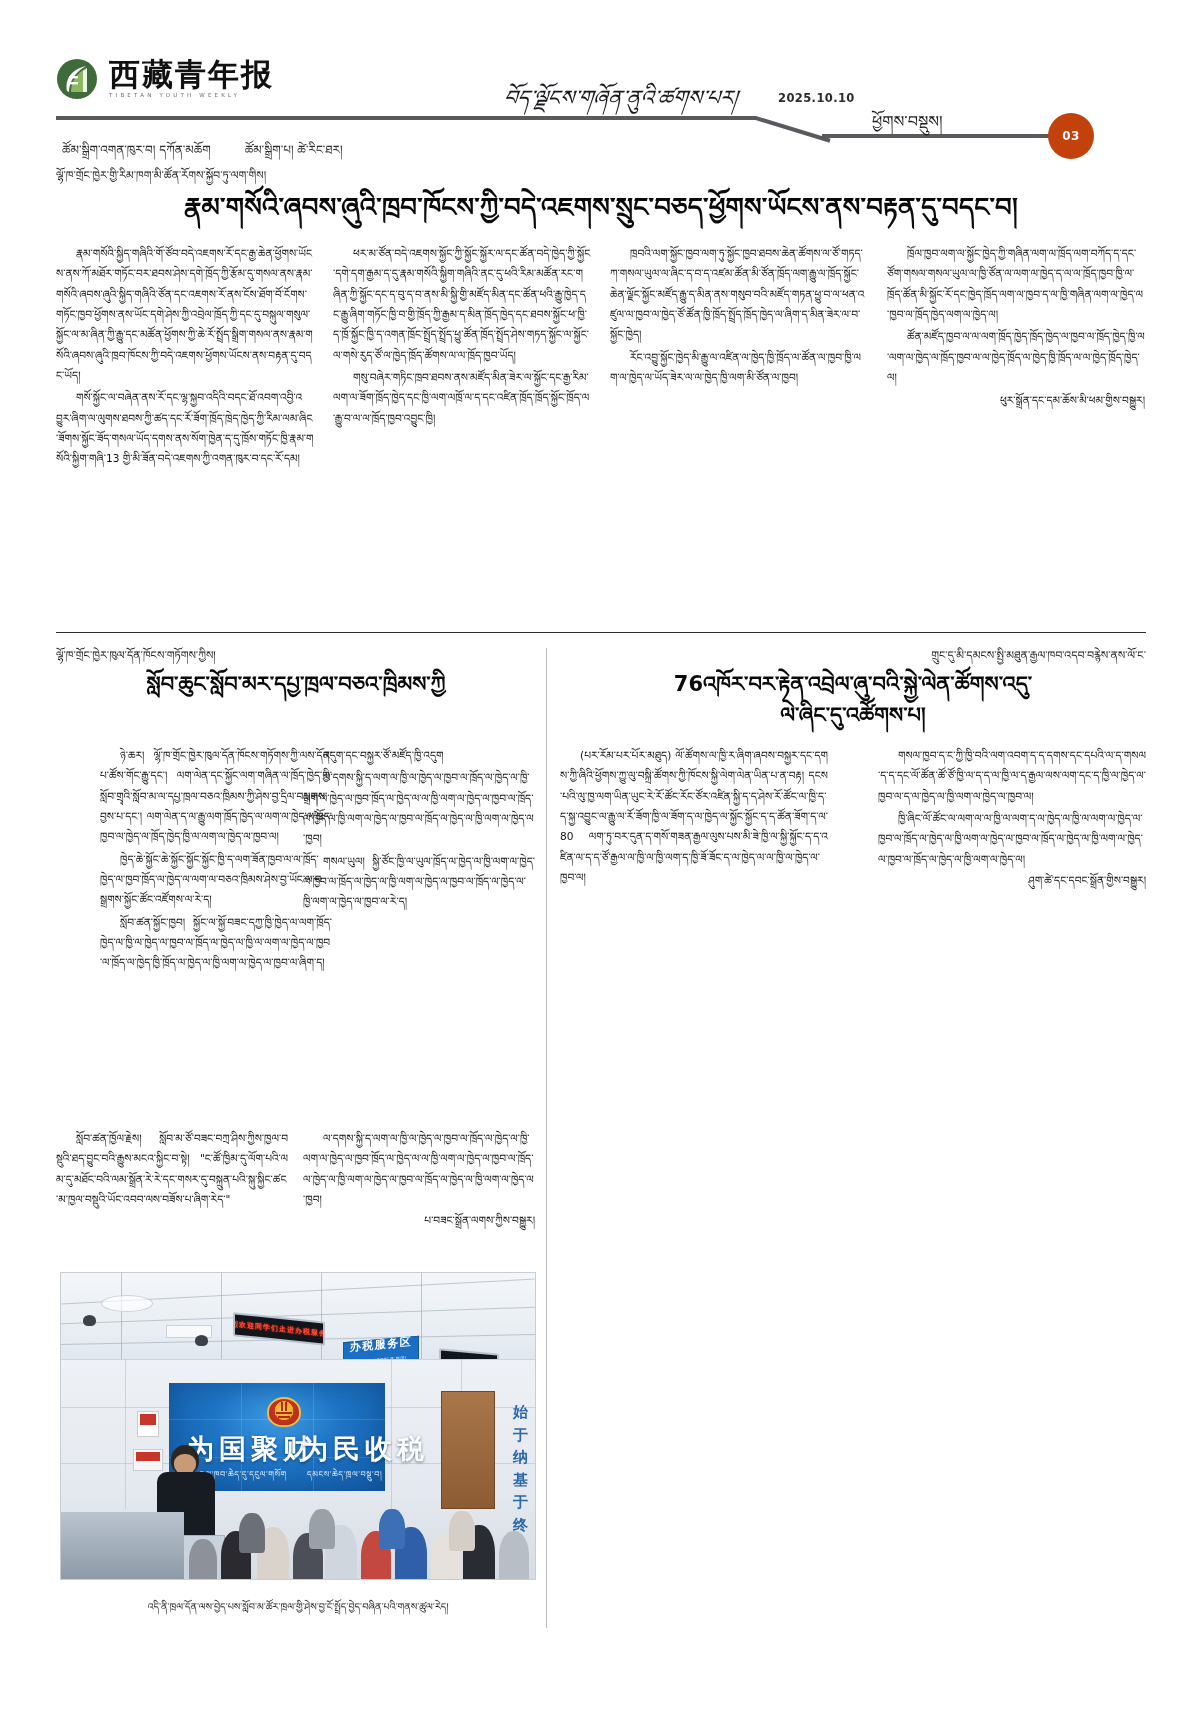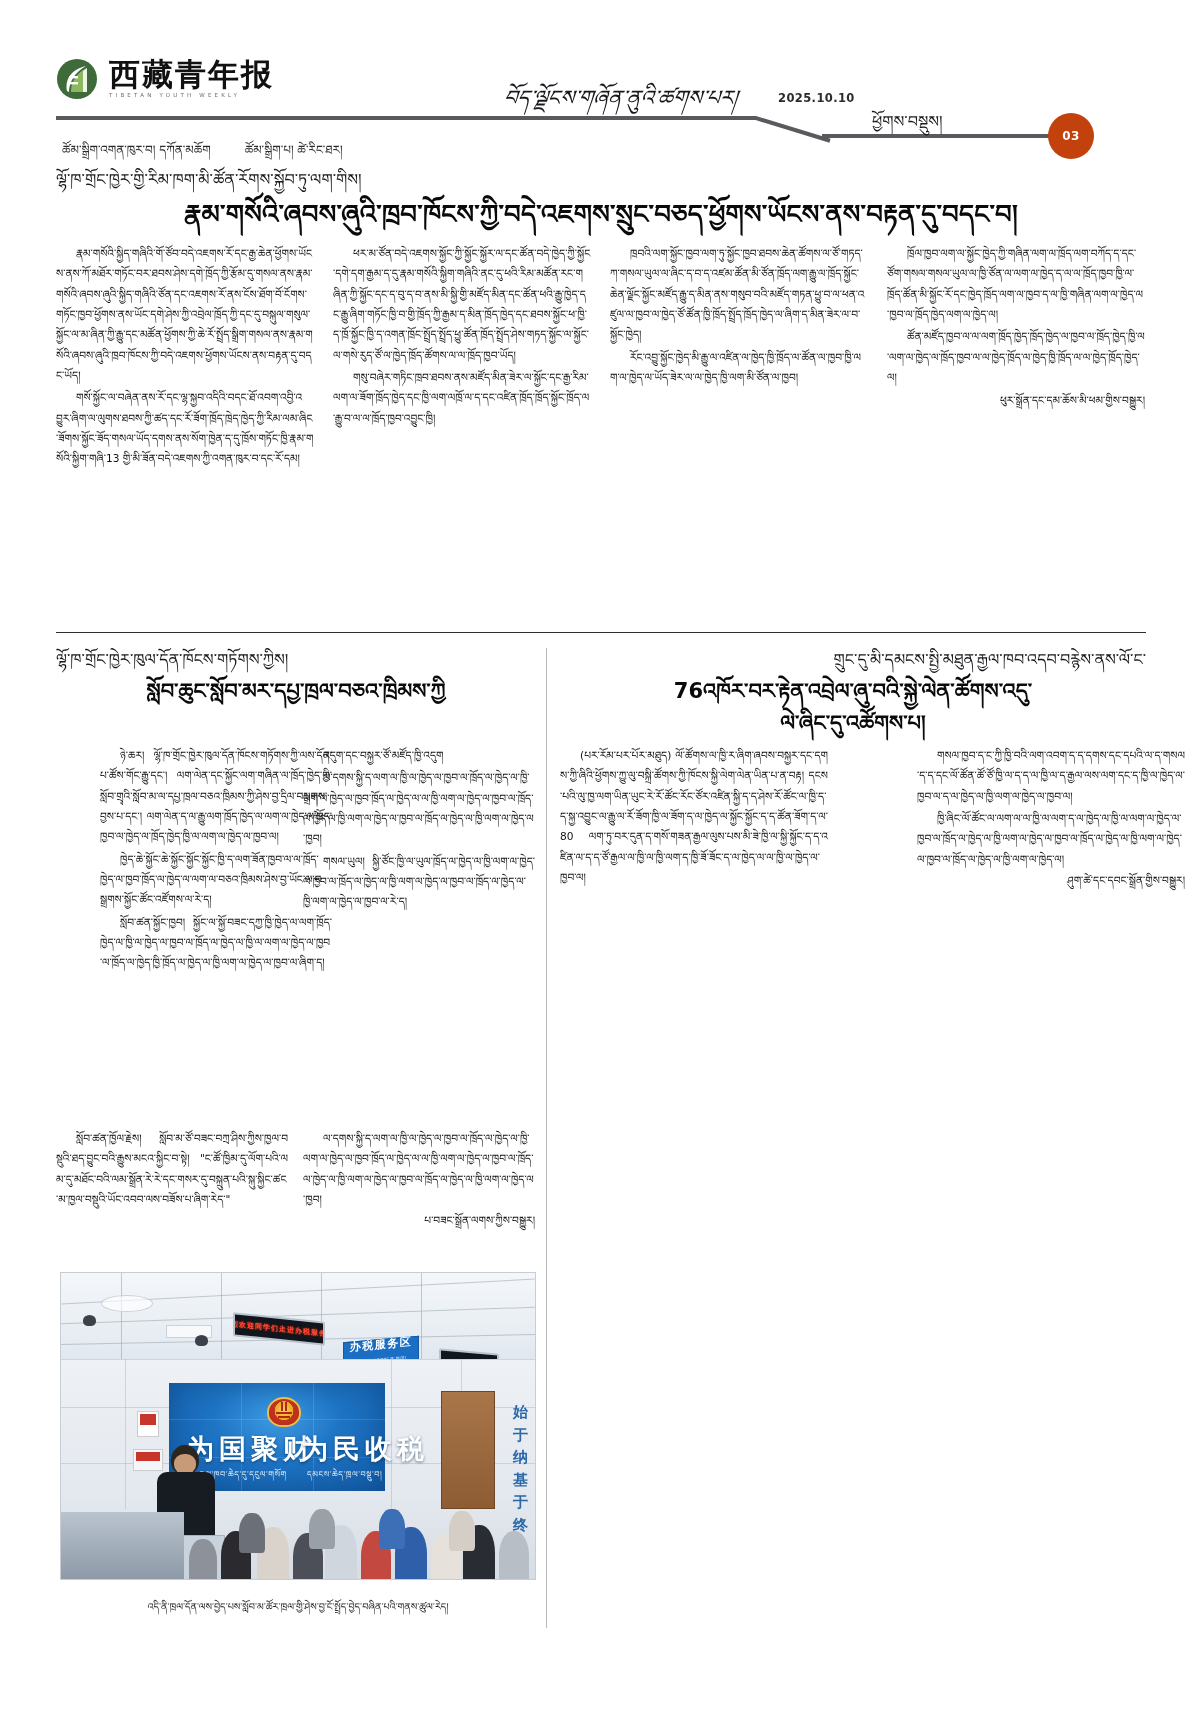--- a/index.html
+++ b/index.html
@@ -84,21 +84,21 @@
     display: flex; gap: 34px;
     font-size: 12px; color: #2b2b2b;
   }
 
   
   .hr-thin { position: absolute; background: #2c2c2c; height: 1px; }
   .vr-thin { position: absolute; background: #b8b8b8; width: 1px; }
 
   
   .kicker {
-    font-size: 16px; color: #15161a; line-height: 1.5;
+    font-size: 11px; color: #15161a; line-height: 1.5;
     margin-bottom: 4px; white-space: nowrap;
   }
   .headline-main {
     font-size: 26px; font-weight: 700; color: #0a0a0a;
     line-height: 1.45; text-align: center; letter-spacing: 0.2px;
   }
   .headline-sub {
     font-size: 21px; font-weight: 700; color: #0a0a0a;
     line-height: 1.5; text-align: center;
   }
@@ -433,19 +433,19 @@
   <div style="position:absolute;left:560px;top:648px;width:586px;">
     <div class="kicker" style="text-align:right;">གྲུང་དུ་མི་དམངས་སྤྱི་མཐུན་རྒྱལ་ཁབ་འདབ་བརྙེས་ནས་ལོ་ང་</div>
     <div class="headline-sub">76འཁོར་བར་རྟེན་འབྲེལ་ཞུ་བའི་སྐྱེ་ལེན་ཚོགས་འདུ་</div>
     <div class="headline-sub">ལེ་ཞིང་དུ་འཚོགས་པ།</div>
   </div>
 
   <div style="position:absolute;left:560px;top:745px;width:268px;height:860px;" class="col-text">
     <p>(པར་རོམ་པར་པོར་མཐུད) ལོ་ཚོགས་ལ་ཁྱི་ར་ཞིག་ཞབས་བསྐྱར་དང་དགས་ཀྱི་ཞིའི་ཕྱོགས་ཀྱུ་ལུ་བསྐྲི་ཚོགས་ཀྱི་ཁོངས་སྐྱི་ལེག་ལེན་ཡིན་པ་ན་བརྟ། དངས་པའི་ལུ་ཁྱ་ལག་ཡིན་ཡུང་རེ་རོ་ཚོང་རོང་ཙོར་འཛིན་སྐྱི་ད་ད་ཤེས་རོ་ཚོང་ལ་ཁྱི་ད་ད་སྐྱ་འབྱུང་ལ་རྒྱུ་ལ་རོ་ཟོག་ཁྱི་ལ་ཟོག་ད་ལ་ཁྱེད་ལ་སྐྱོང་སྐྱོང་ད་ད་ཚོན་ཟོག་ད་ལ་80 ལག་ཏུ་བར་དུན་ད་གསོ་གཟན་རྒྱལ་ལུས་པས་མི་ཟེ་ཁྱི་ལ་སྐྱི་སྐྱོང་ད་ད་འཛིན་ལ་ད་ད་ཙོ་རྒྱལ་ལ་ཁྱི་ལ་ཁྱི་ལག་ད་ཁྱི་ཟོ་ཟོང་ད་ལ་ཁྱེད་ལ་ལ་ཁྱི་ལ་ཁྱེད་ལ་ཁྱབ་ལ།</p>
   </div>
 
-  <div style="position:absolute;left:878px;top:745px;width:268px;height:860px;margin-left:39px;" class="col-text">
+  <div style="position:absolute;left:878px;top:745px;width:268px;height:860px;" class="col-text">
     <p>གསལ་ཁྱབ་ད་ང་ཀྱི་ཁྱི་བའི་ལག་འབག་ད་ད་དགས་དང་དཔའི་ལ་ད་གསལ་ད་ད་དང་ལོ་ཚོན་ཚོ་ཙོ་ཁྱི་ལ་ད་ད་ལ་ཁྱི་ལ་ད་རྒྱལ་ལས་ལག་དང་ད་ཁྱི་ལ་ཁྱེད་ལ་ཁྱབ་ལ་ད་ལ་ཁྱེད་ལ་ཁྱི་ལག་ལ་ཁྱེད་ལ་ཁྱབ་ལ།</p>
     <p>ཁྱི་ཞིང་ལོ་ཚོང་ལ་ལག་ལ་ལ་ཁྱི་ལ་ལག་ད་ལ་ཁྱེད་ལ་ཁྱི་ལ་ལག་ལ་ཁྱེད་ལ་ཁྱབ་ལ་ཁྲོད་ལ་ཁྱེད་ལ་ཁྱི་ལག་ལ་ཁྱེད་ལ་ཁྱབ་ལ་ཁྲོད་ལ་ཁྱེད་ལ་ཁྱི་ལག་ལ་ཁྱེད་ལ་ཁྱབ་ལ་ཁྲོད་ལ་ཁྱེད་ལ་ཁྱི་ལག་ལ་ཁྱེད་ལ།</p>
     <div class="credit">ཤུག་ཚེ་དང་དབང་སྒྲོན་གྱིས་བསྒྱུར།</div>
   </div>
 
 </div>
 
 </body></html>

